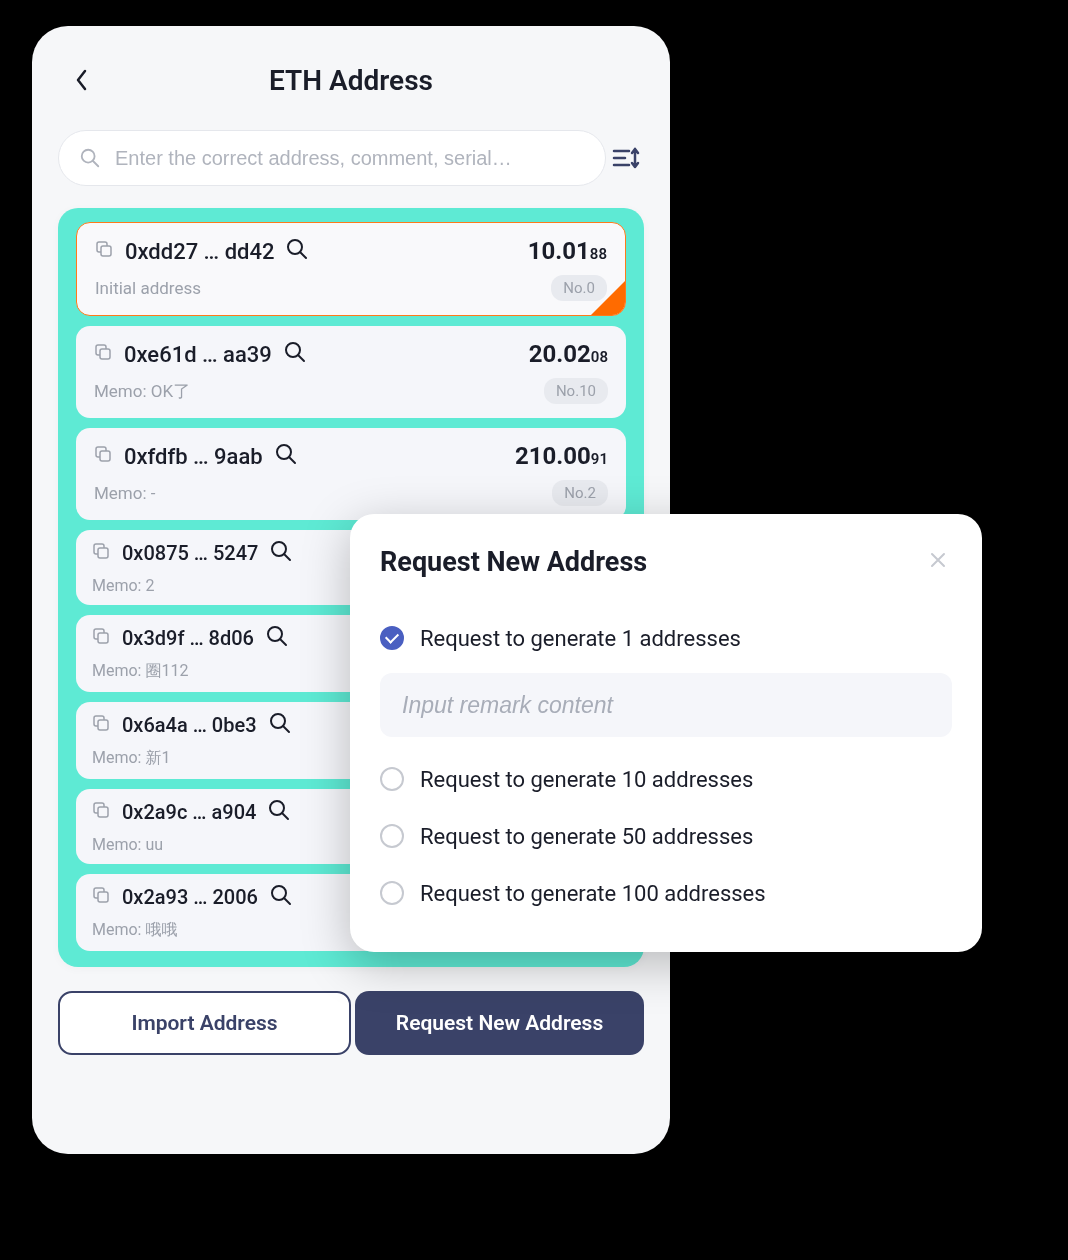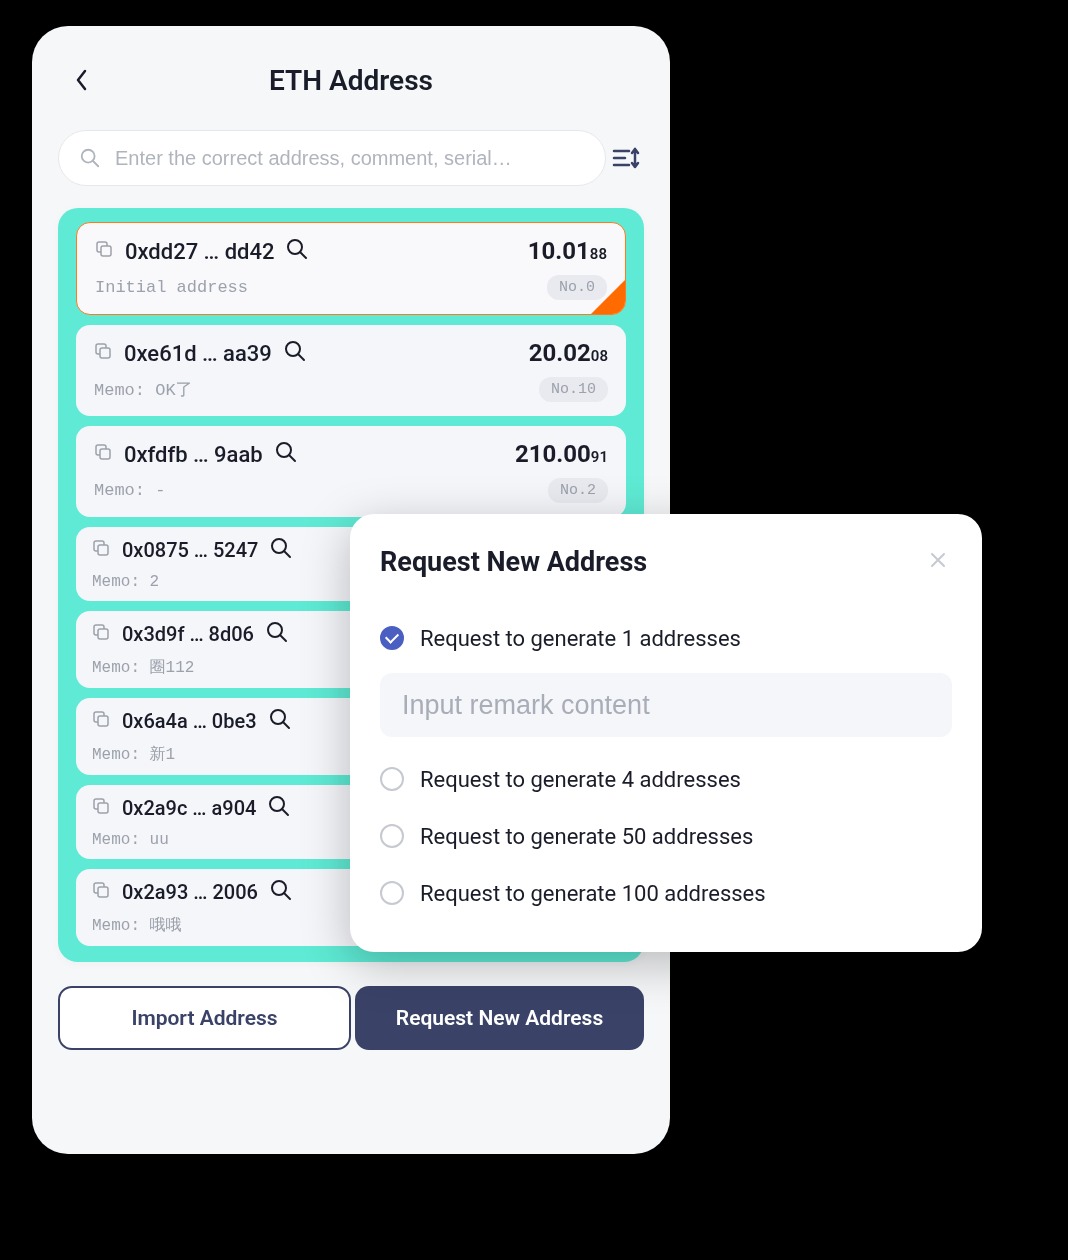--- a/index.html
+++ b/index.html
@@ -136,21 +136,20 @@
 }
 .balance-decimal {
   font-size: 15px;
   font-weight: 600;
 }
 .addr-bottom {
   display: flex;
   align-items: center;
   justify-content: space-between;
   margin-top: 10px;
-  font-family: Liberation Mono, monospace;
 }
 .memo {
   font-size: 17px;
   color: #9ca1ab;
 }
 .badge {
   background: #e8eaef;
   color: #9ca1ab;
   font-size: 15px;
   padding: 4px 12px;
@@ -248,24 +247,25 @@
   font-size: 22px;
   color: #1a1d29;
 }
 .remark-input {
   width: 100%;
   height: 64px;
   background: #f5f6fa;
   border: none;
   border-radius: 12px;
   padding: 0 22px;
-  font-size: 27px;
+  font-size: 23px;
   color: #333;
   outline: none;
   margin: 6px 0 14px;
+  font-style: italic;
 }
 .remark-input::placeholder { color: #a8adb8; }
 </style>
 </head>
 <body>
 
 <div class="phone-frame">
   <div class="header">
     <div class="back-btn">
       <svg viewBox="0 0 16 24" fill="none">
@@ -465,21 +465,21 @@
         </svg>
     </div>
   </div>
   <div class="option checked">
     <span class="radio"></span>
     <span class="option-label">Request to generate 1 addresses</span>
   </div>
   <input class="remark-input" placeholder="Input remark content" style="">
   <div class="option">
     <span class="radio"></span>
-    <span class="option-label">Request to generate 4 addresses</span>
+    <span class="option-label">Request to generate 10 addresses</span>
   </div>
   <div class="option">
     <span class="radio"></span>
     <span class="option-label">Request to generate 50 addresses</span>
   </div>
   <div class="option">
     <span class="radio"></span>
     <span class="option-label">Request to generate 100 addresses</span>
   </div>
 </div>

